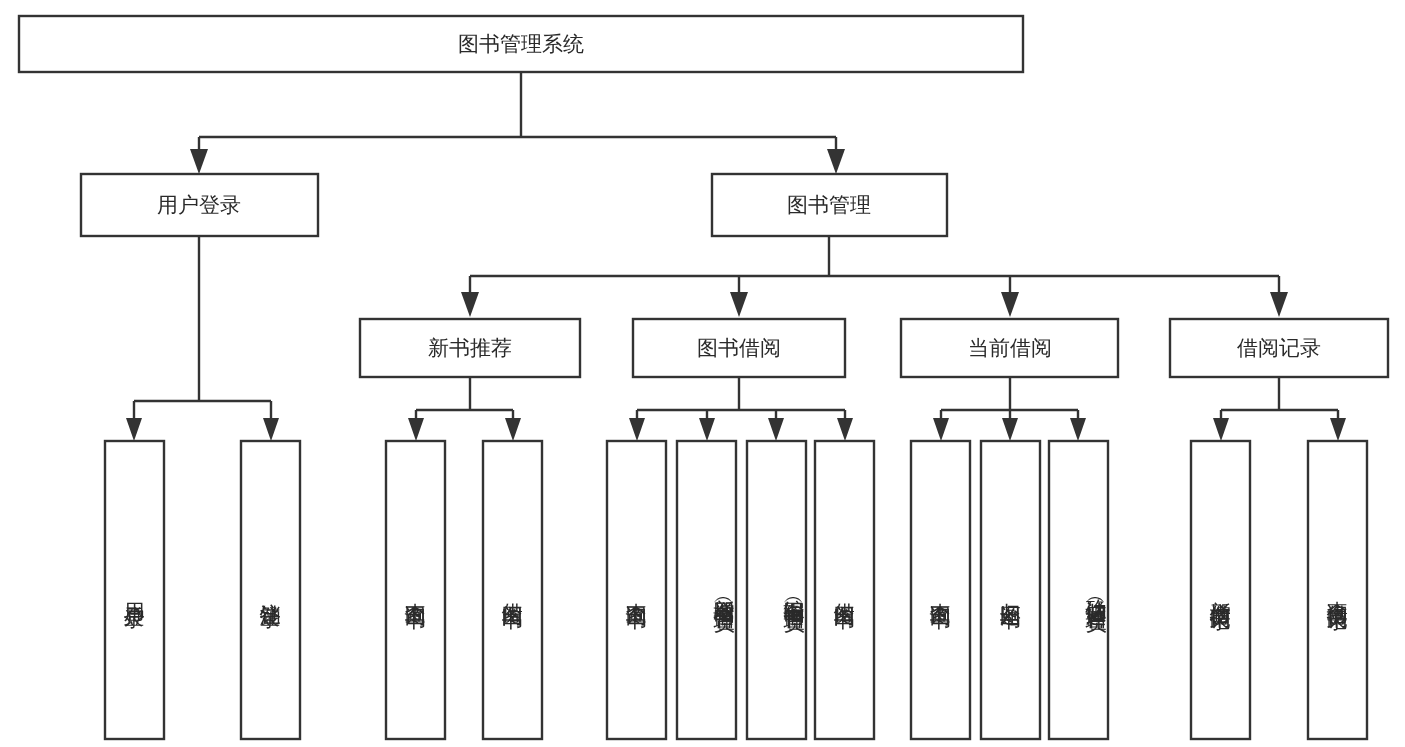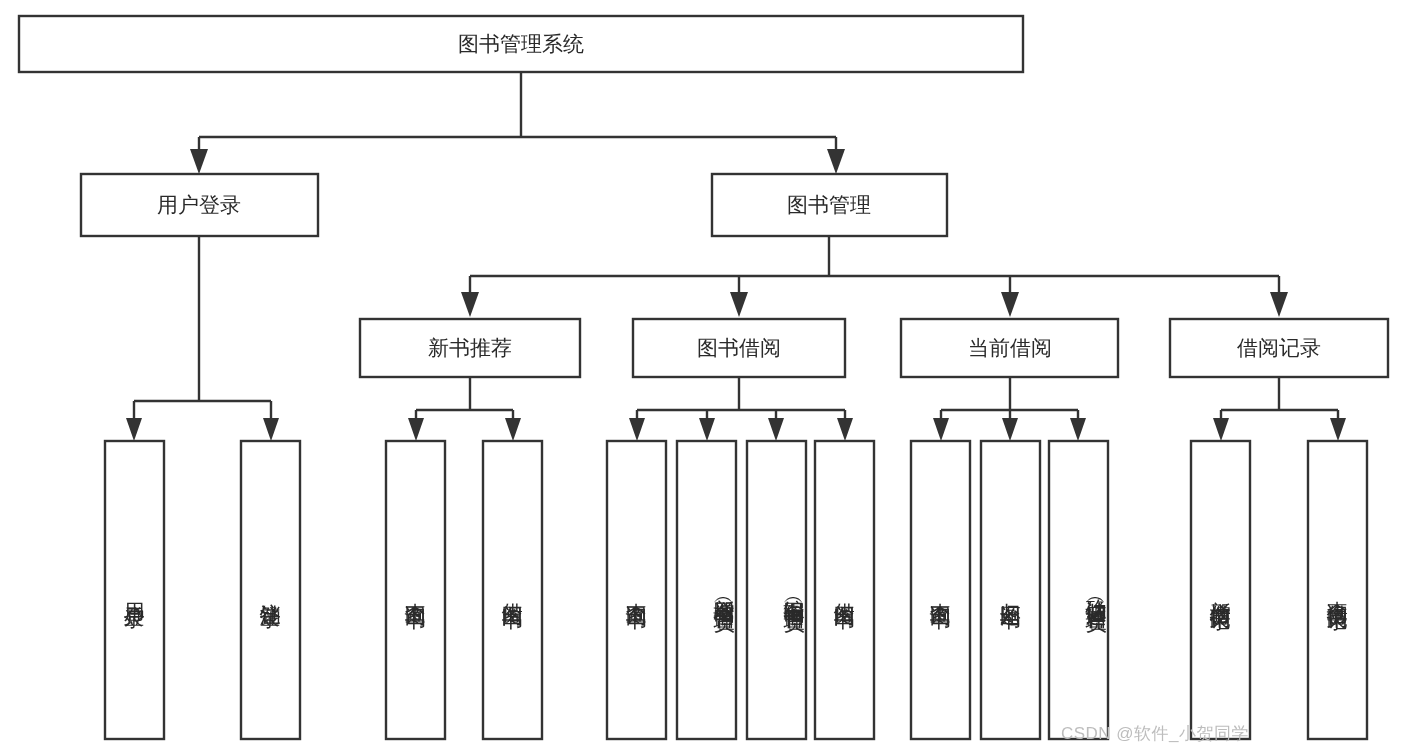--- a/index.html
+++ b/index.html
@@ -179,14 +179,13 @@
   <div class="node-label-v" style="left:607px; top:437px; width:59px; height:298px; align-items:center;">查询图书</div>
   <div class="node-label-v" style="left:677px; top:442px; width:59px; height:290px; align-items:flex-start;">新增图书（管理员）</div>
   <div class="node-label-v" style="left:747px; top:442px; width:59px; height:290px; align-items:flex-start;">编辑图书（管理员）</div>
   <div class="node-label-v" style="left:815px; top:437px; width:59px; height:298px; align-items:center;">借阅图书</div>
   <div class="node-label-v" style="left:911px; top:437px; width:59px; height:298px; align-items:center;">查询图书</div>
   <div class="node-label-v" style="left:981px; top:437px; width:59px; height:298px; align-items:center;">归还图书</div>
   <div class="node-label-v" style="left:1049px; top:442px; width:59px; height:290px; align-items:flex-start;">确认归还（管理员）</div>
   <div class="node-label-v" style="left:1191px; top:437px; width:59px; height:298px; align-items:center;">新增借阅记录</div>
   <div class="node-label-v" style="left:1308px; top:437px; width:59px; height:298px; align-items:center;">查询借阅记录</div>
 
-  <div class="watermark">CSDN @软件_小贺同学</div>
 </div>
 
 </body></html>

